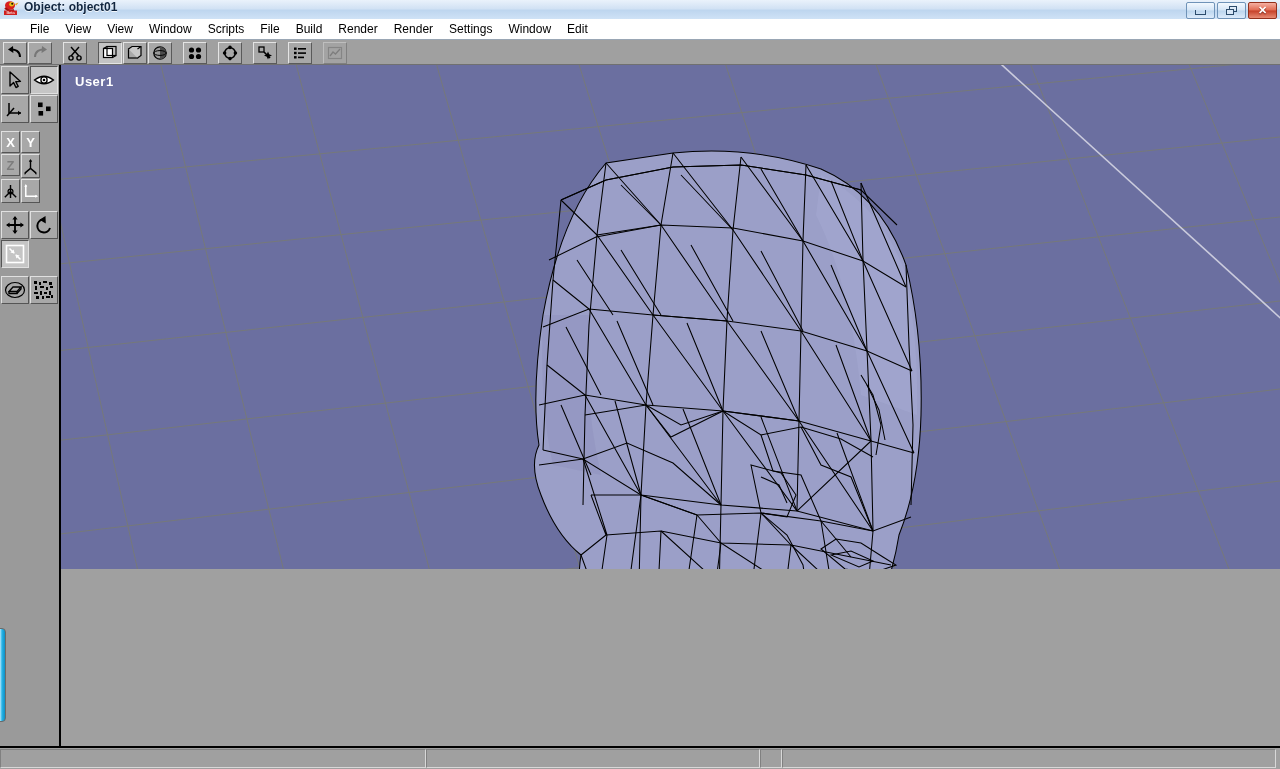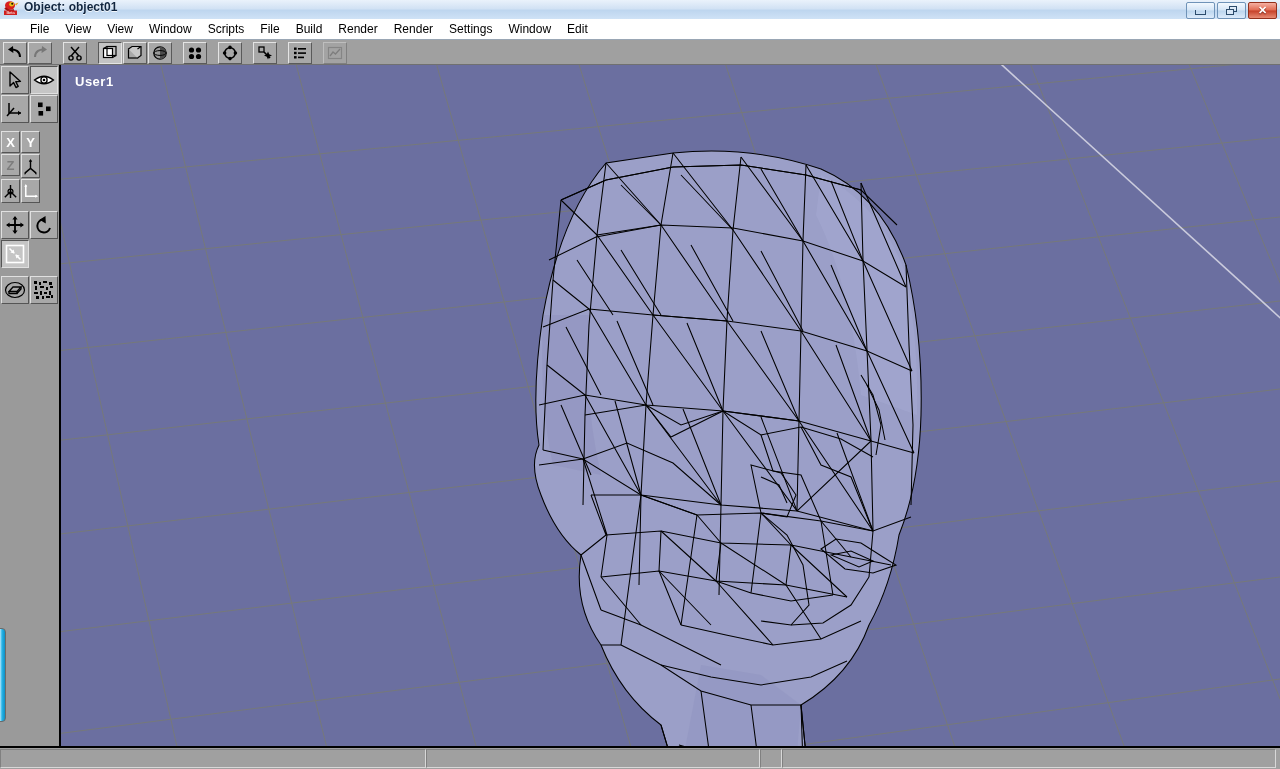--- a/index.html
+++ b/index.html
@@ -107,21 +107,21 @@
   
   .side-tab{
     position:absolute;left:-4px;top:563px;width:10px;height:94px;
     border-radius:4px;
     background:linear-gradient(to right,#ffffff 0%,#eaf8ff 30%,#27b4e8 62%,#0e8fc4 100%);
     border:1px solid #6a6a6a;box-sizing:border-box;
   }
 
   
   .viewport{
-    position:absolute;left:61px;top:65px;width:1219px;height:681px;
+    position:absolute;left:61px;top:65px;width:1219px;height:504px;
     background:#6b6fa0;overflow:hidden;
   }
   .vp-label{
     position:absolute;left:14px;top:9px;font-size:13px;font-weight:bold;color:#ffffff;
     letter-spacing:.5px;
   }
   .vp-svg{position:absolute;left:0;top:0;}
 
   
   .statusbar{

